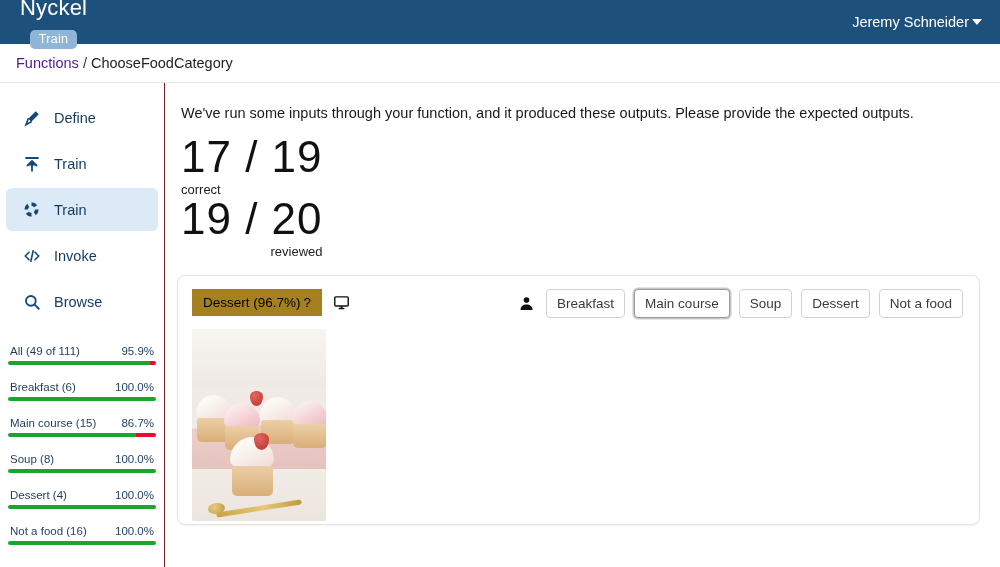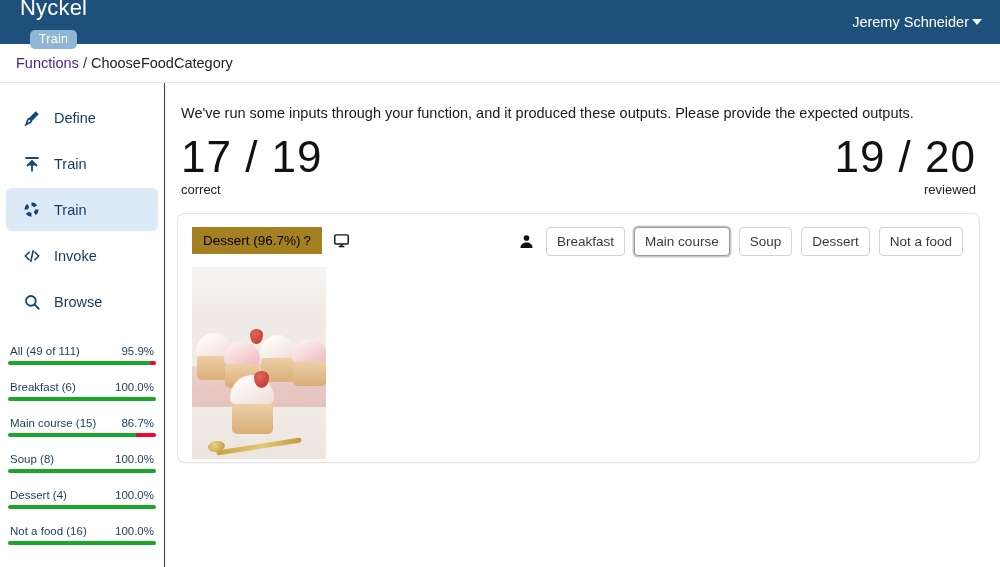--- a/index.html
+++ b/index.html
@@ -98,21 +98,21 @@
   }
   .bar-green { background: #18a72a; height: 100%; }
   .bar-red { background: #f2072f; height: 100%; }
 
   
   .main { flex: 1; padding: 22px 20px 0 12px; min-width: 0; }
   .intro { font-size: 14.5px; color: #1a1a1a; margin-left: 4px; }
 
   .score-row {
     display: flex; justify-content: space-between; align-items: flex-start;
-    margin-top: 14px; padding: 0 4px;
+    margin-top: 14px; padding: 0 4px; flex-direction: column;
   }
   .score { }
   .score-right { text-align: right; }
   .score-num {
     font-size: 44px; color: #111; line-height: 1.02; font-weight: 400;
     letter-spacing: 1px;
   }
   .score-label { font-size: 13px; color: #222; margin-top: 2px; }
 
   

